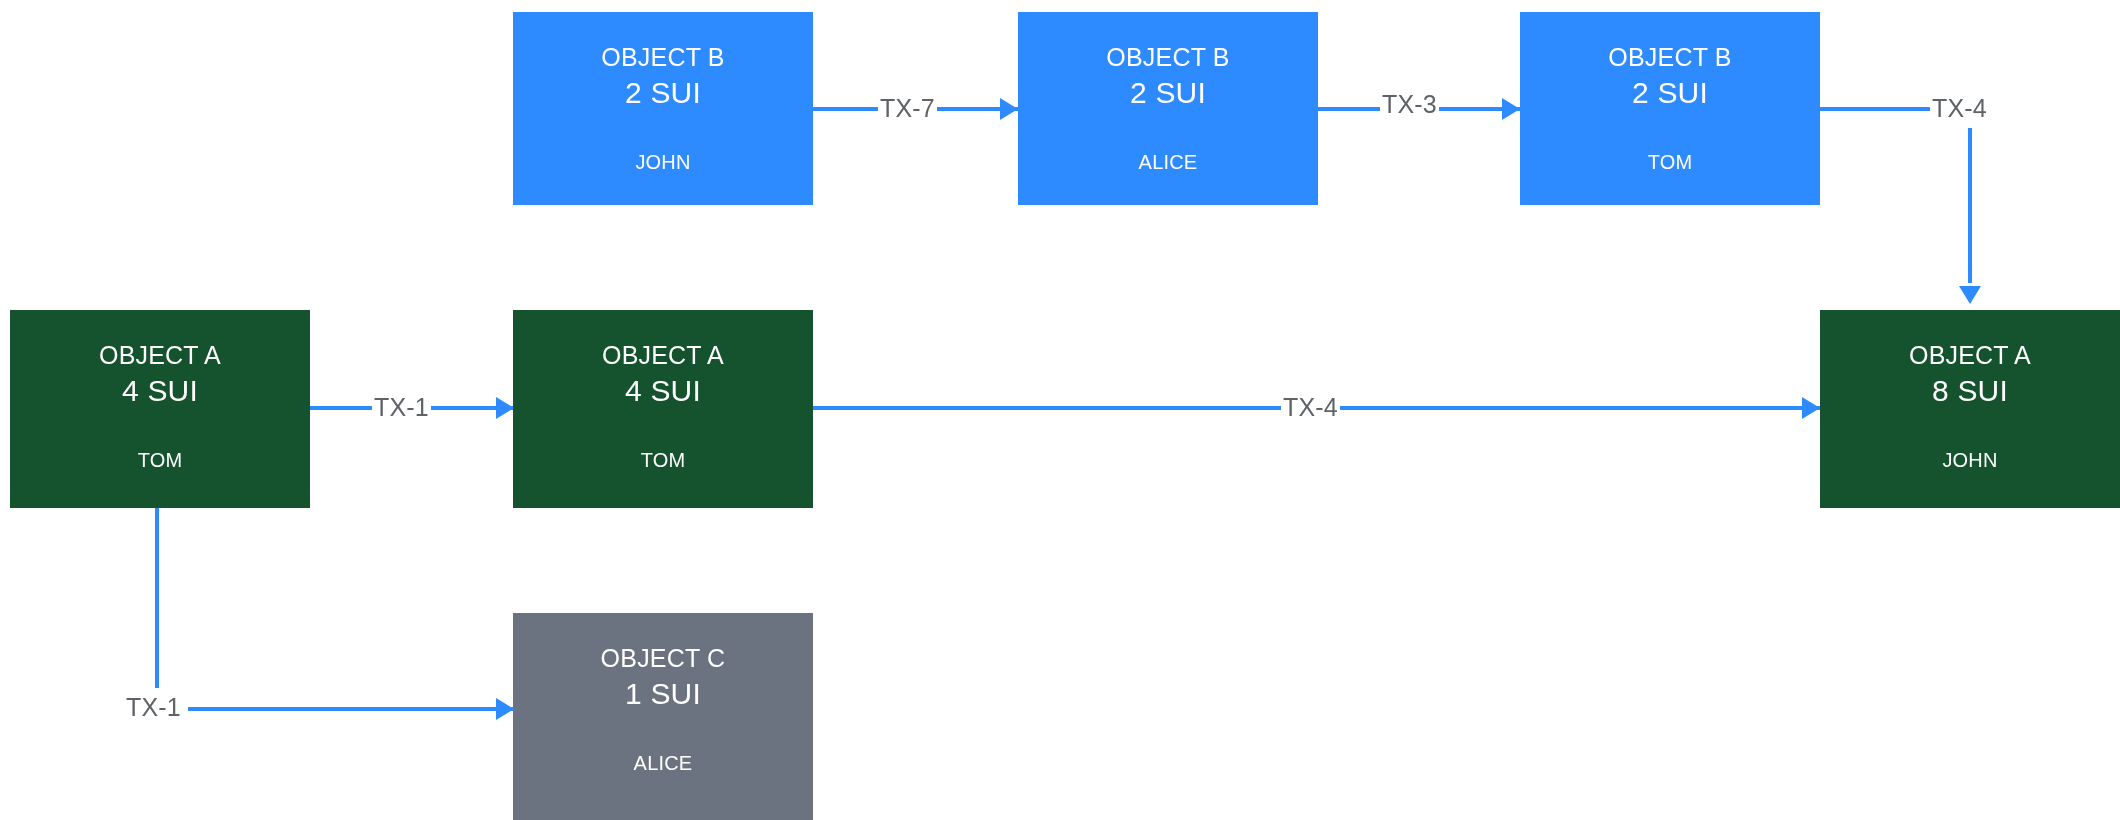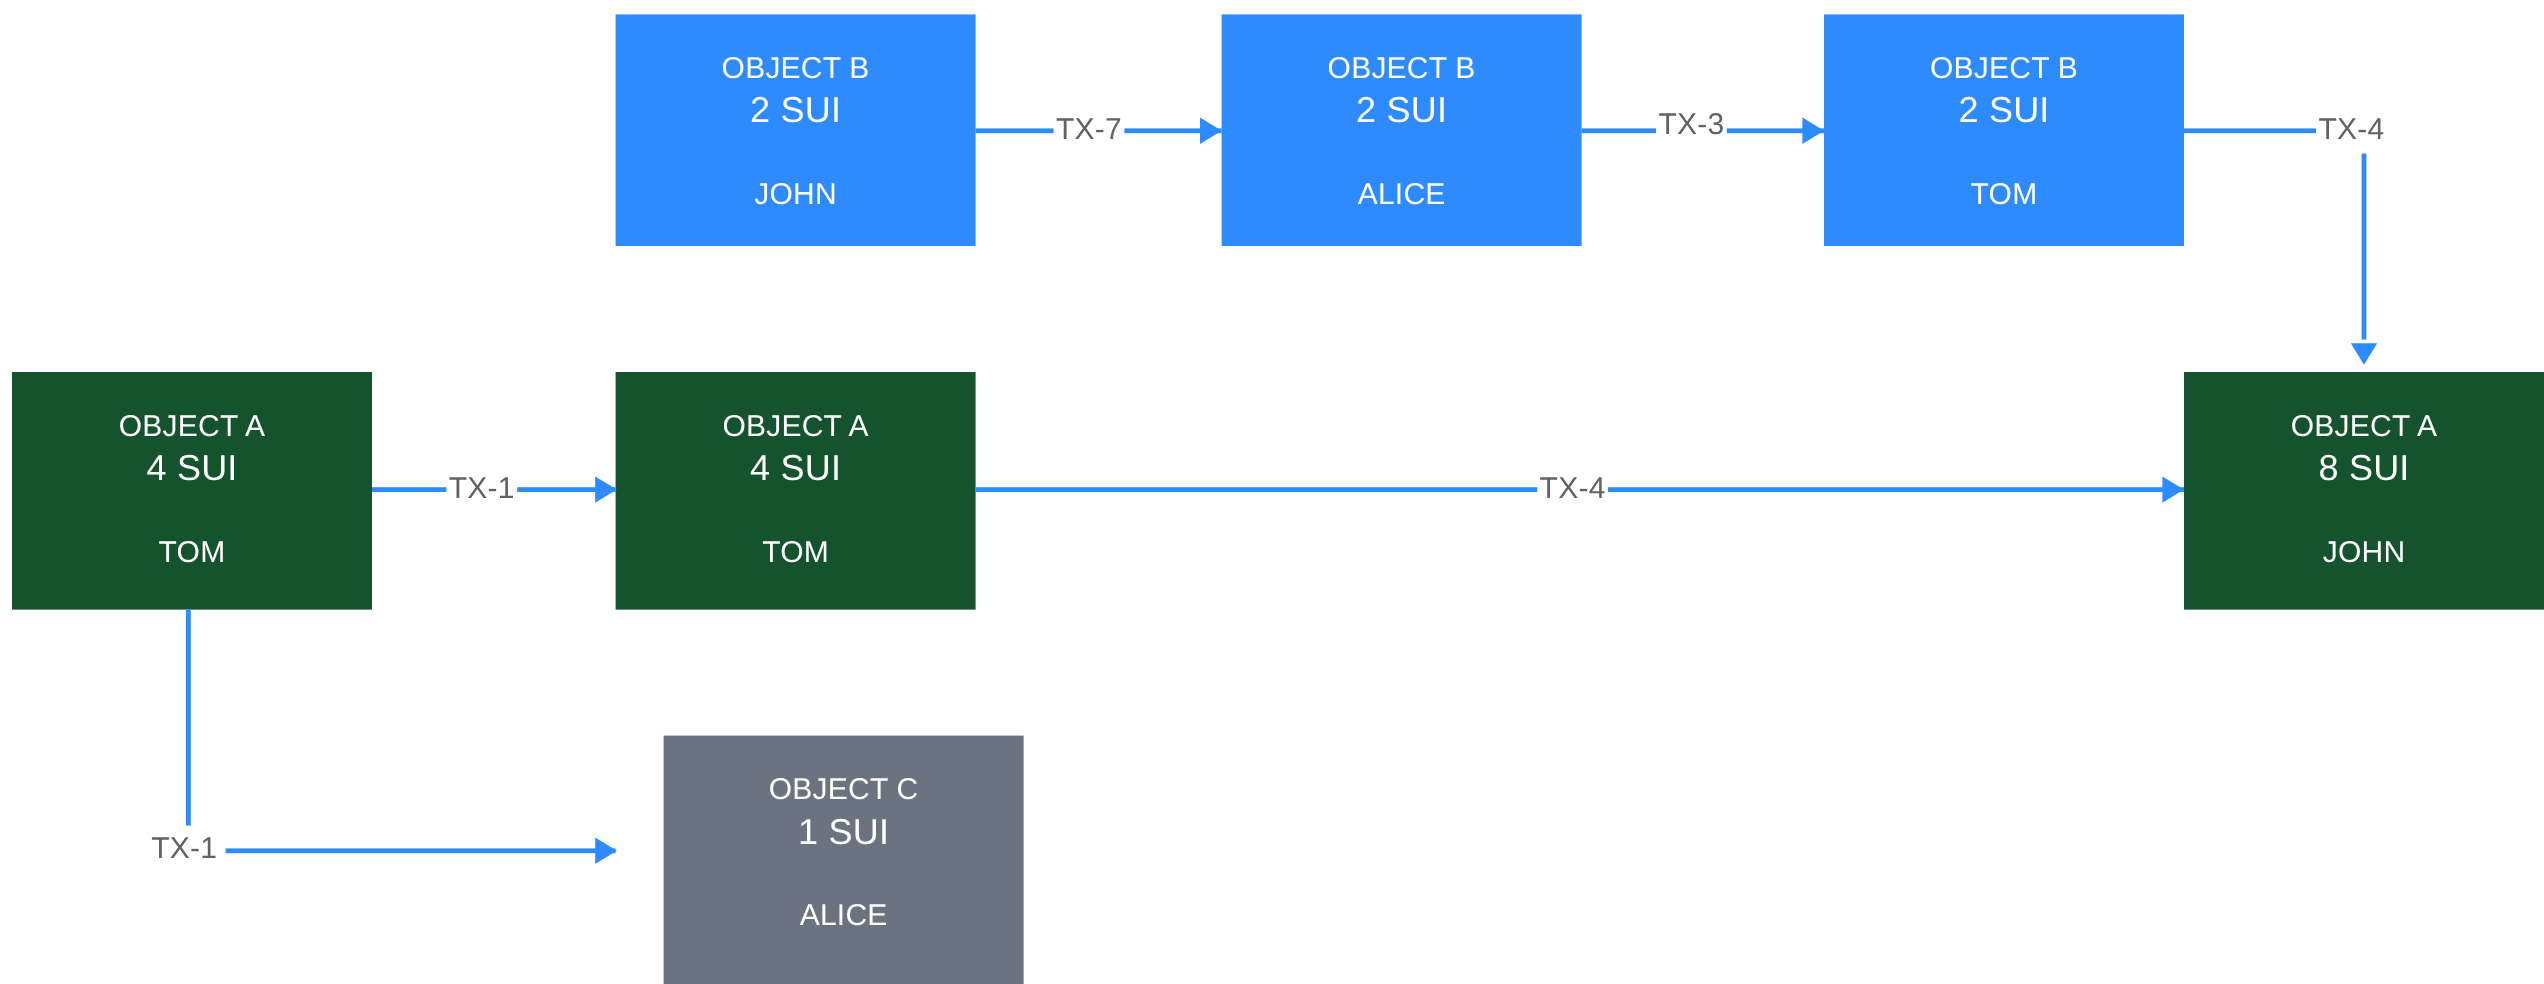--- a/index.html
+++ b/index.html
@@ -26,21 +26,21 @@
     letter-spacing:0.2px;
     white-space:nowrap;
   }
   .node .nl2{
     font-size:30px;
     line-height:35px;
     letter-spacing:0.2px;
     white-space:nowrap;
   }
   .node .nowner{
-    font-size:25px;
+    font-size:20px;
     line-height:35px;
     letter-spacing:0.2px;
     white-space:nowrap;
   }
   .node.blue{background:#2e8bff;}
   .node.black{background:#14532d;}
   .node.gray{background:#6b7280;}
 
   
   .edge-h{
@@ -112,21 +112,21 @@
     <div class="nl2">4 SUI</div>
     <div class="nowner" style="margin-top:35px;">TOM</div>
   </div>
 
   <div class="node black" style="left:1820px;top:310px;width:300px;height:198px;padding-top:28px;">
     <div class="nl1">OBJECT A</div>
     <div class="nl2">8 SUI</div>
     <div class="nowner" style="margin-top:35px;">JOHN</div>
   </div>
 
-  <div class="node gray" style="left:513px;top:613px;width:300px;height:207px;padding-top:28px;margin-left:40px;">
+  <div class="node gray" style="left:513px;top:613px;width:300px;height:207px;padding-top:28px;">
     <div class="nl1">OBJECT C</div>
     <div class="nl2">1 SUI</div>
     <div class="nowner" style="margin-top:35px;">ALICE</div>
   </div>
 
   <div class="edge-h" style="left:813px;top:107px;width:205px;"></div>
   <div class="arrow-r" style="left:1000px;top:98px;"></div>
   <div class="elabel" style="left:878px;top:96px;">TX-7</div>
 
   <div class="edge-h" style="left:1318px;top:107px;width:202px;"></div>

